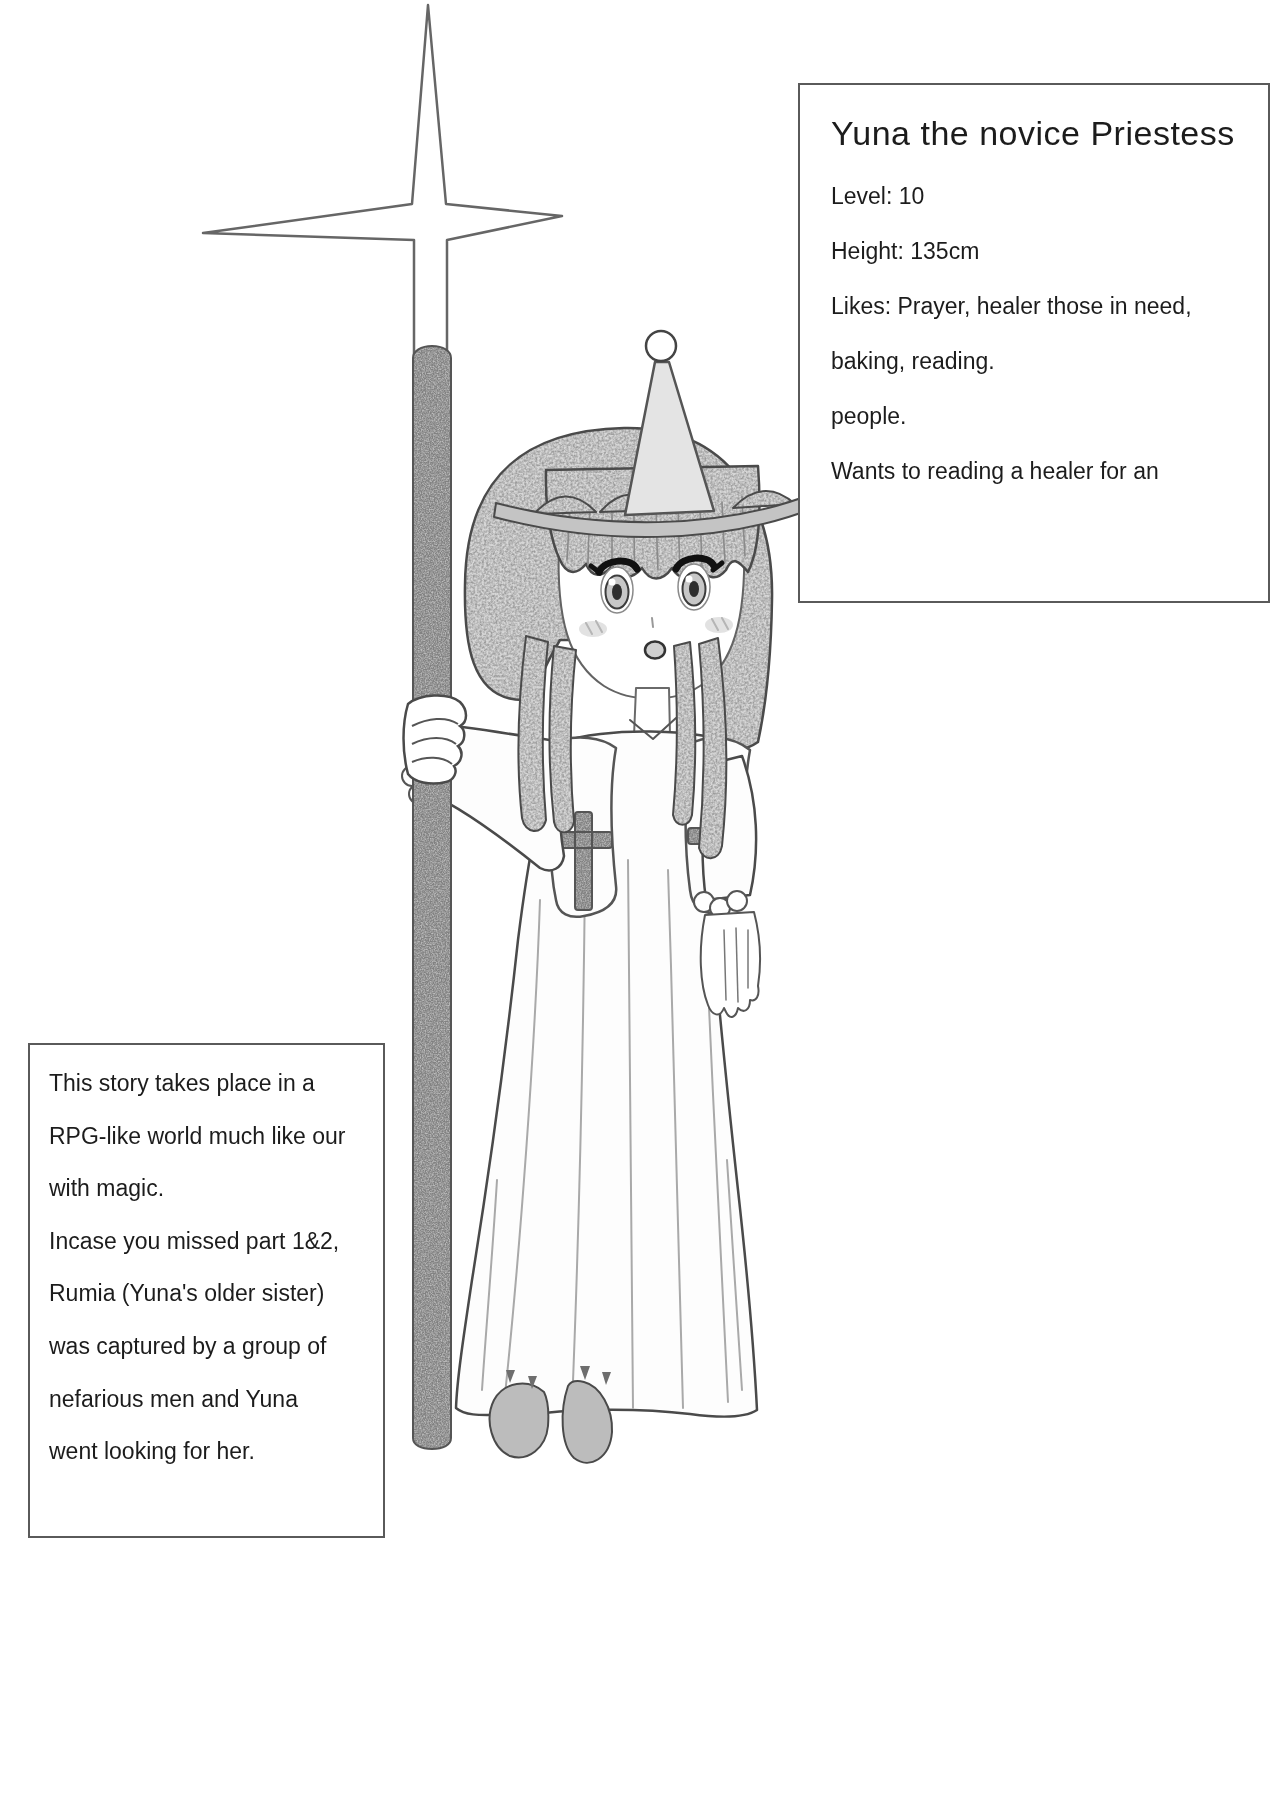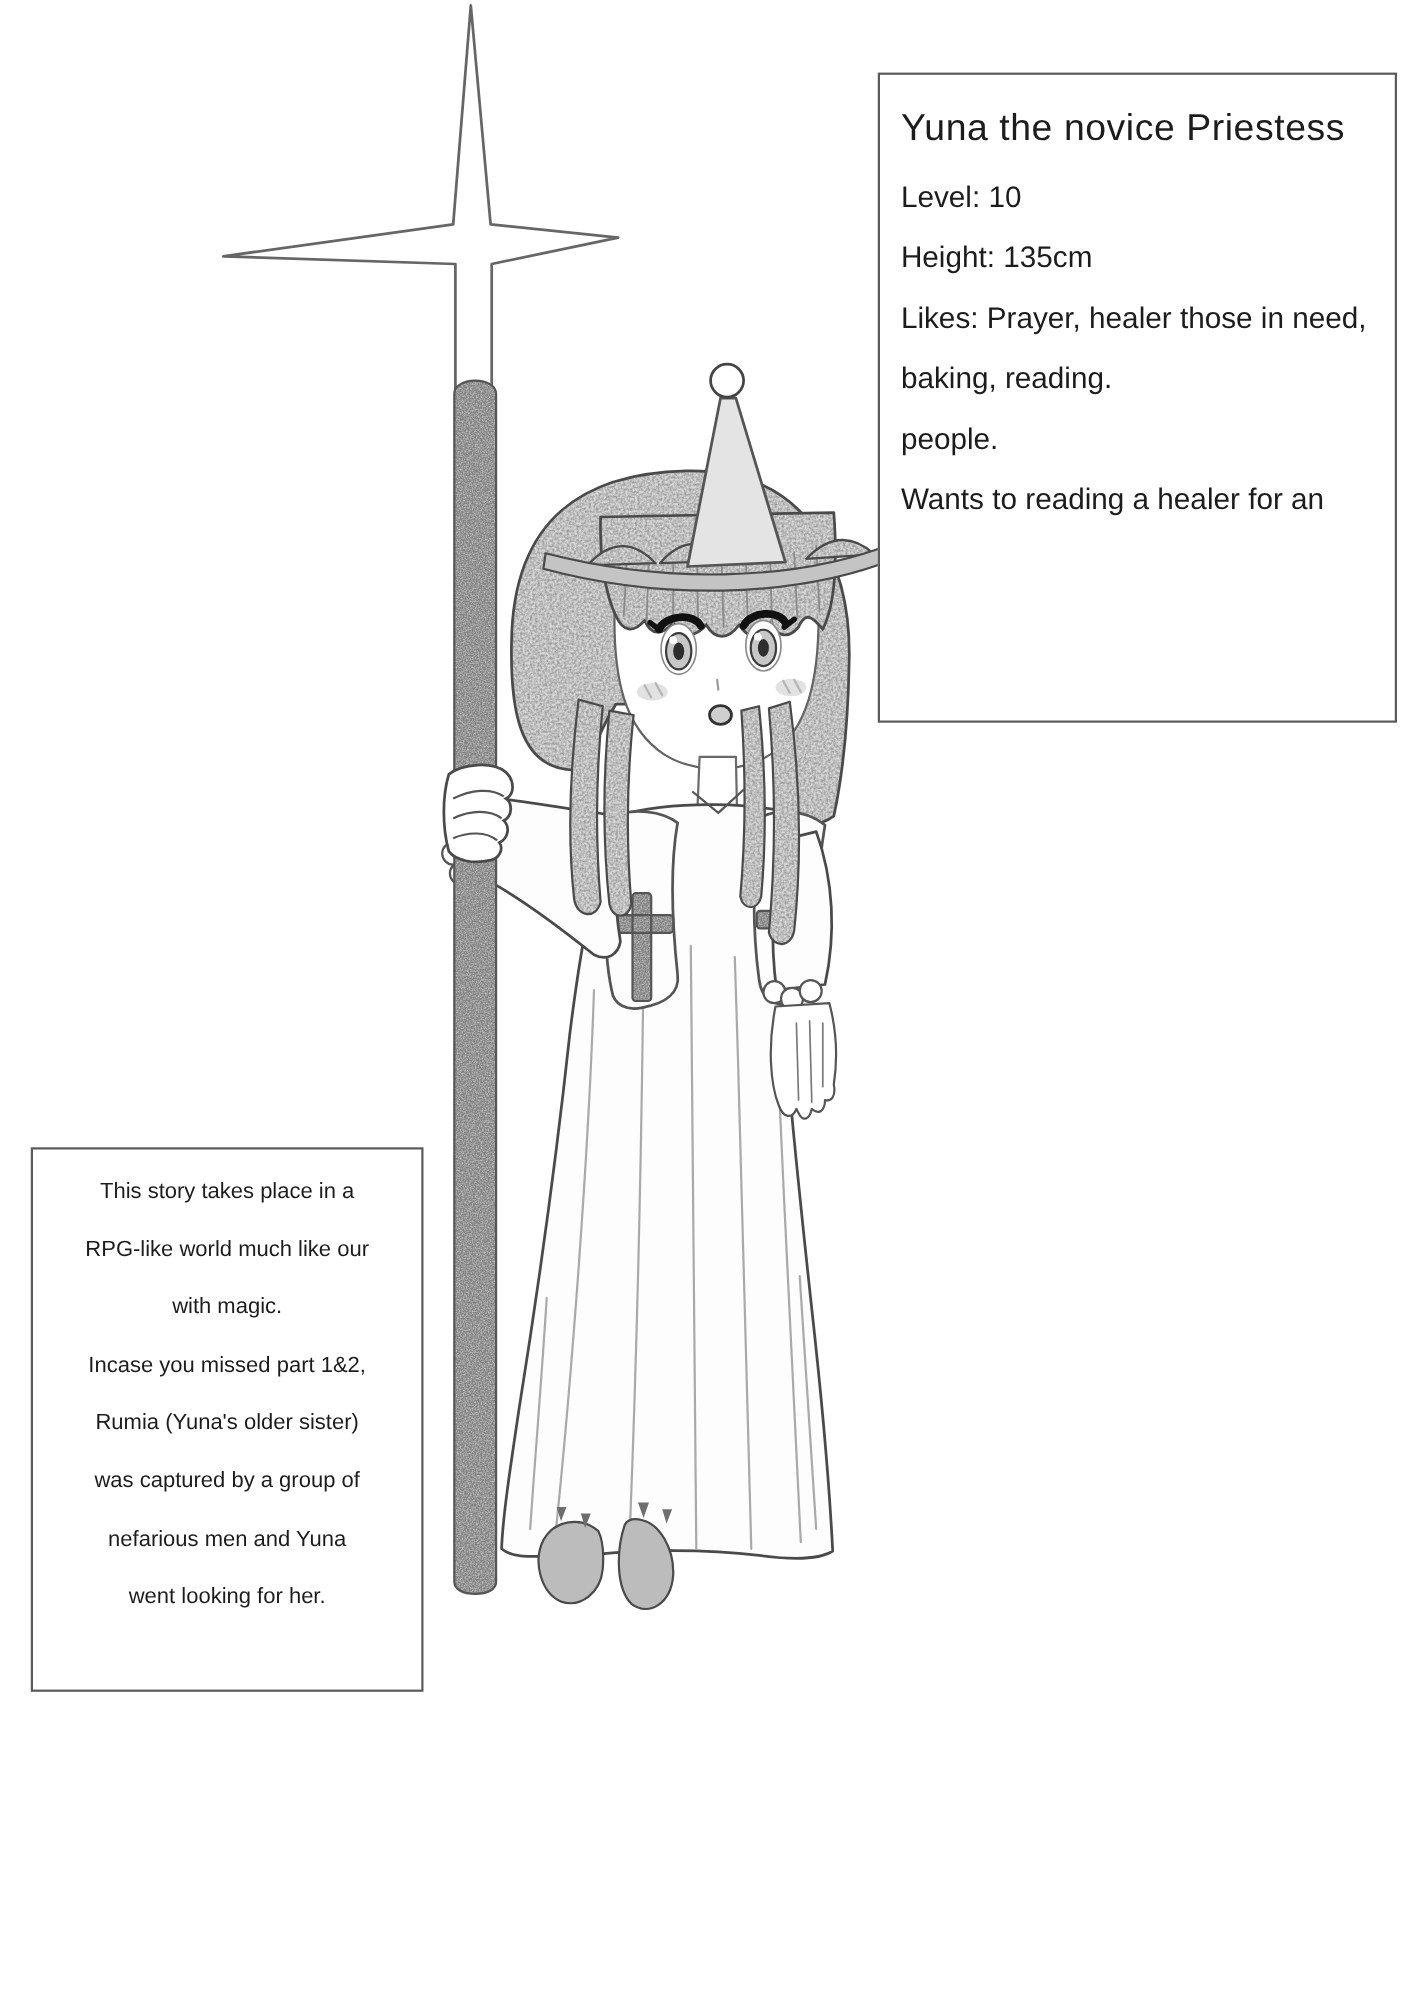--- a/index.html
+++ b/index.html
@@ -13,43 +13,42 @@
   }
   .art{position:absolute;left:0;top:0;}
   .textbox{
     position:absolute;
     background:#ffffff;
     border:2px solid #5a5a5a;
     box-sizing:border-box;
     color:#1c1c1c;
   }
   .infobox{
-    left:798px;top:66px;width:472px;height:591px;
-    padding:12px 19px 0 19px;
+    left:798px;top:83px;width:472px;height:520px;
+    padding:12px 19px 0 31px;
   }
   .infobox .title{
     font-size:34px;
     line-height:72px;
     white-space:nowrap;
     letter-spacing:0.5px;
   }
   .infobox .bline{
-    font-size:27px;
+    font-size:23px;
     line-height:55px;
     white-space:nowrap;
   }
   .storybox{
     left:28px;top:1043px;width:357px;height:495px;
     padding:12px 19px 0 19px;
   }
   .storybox .bline{
-    font-size:20px;
+    font-size:23px;
     line-height:52.6px;
     white-space:nowrap;
-    text-align:center;
   }
 </style>
 </head>
 <body>
 
 <div class="page">
 
   <svg class="art" width="1280" height="1810" viewBox="0 0 1280 1810">
     <defs>
 

